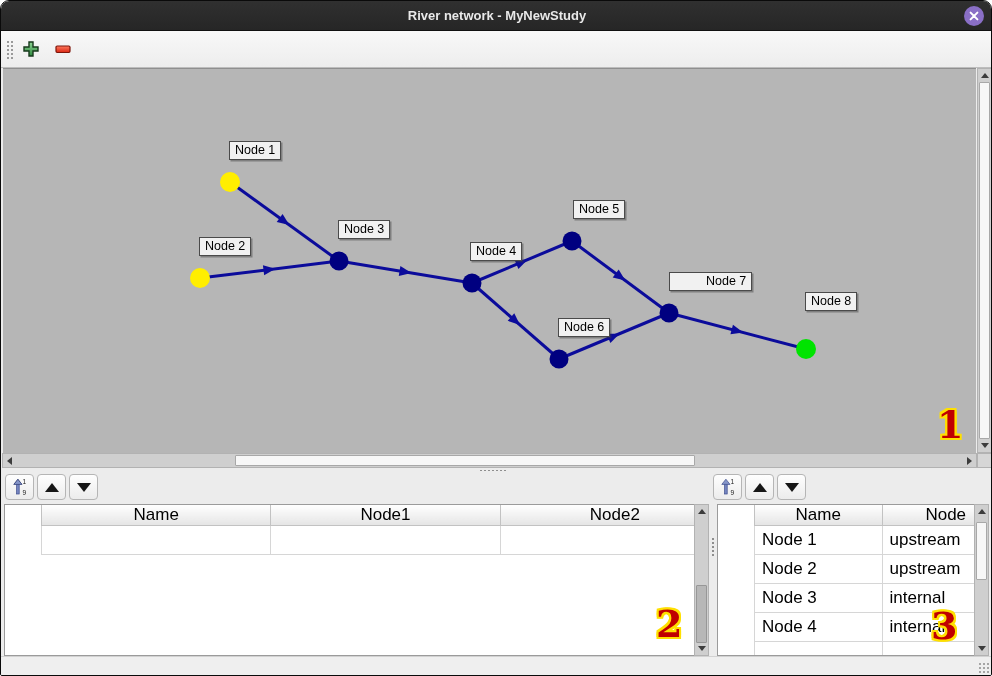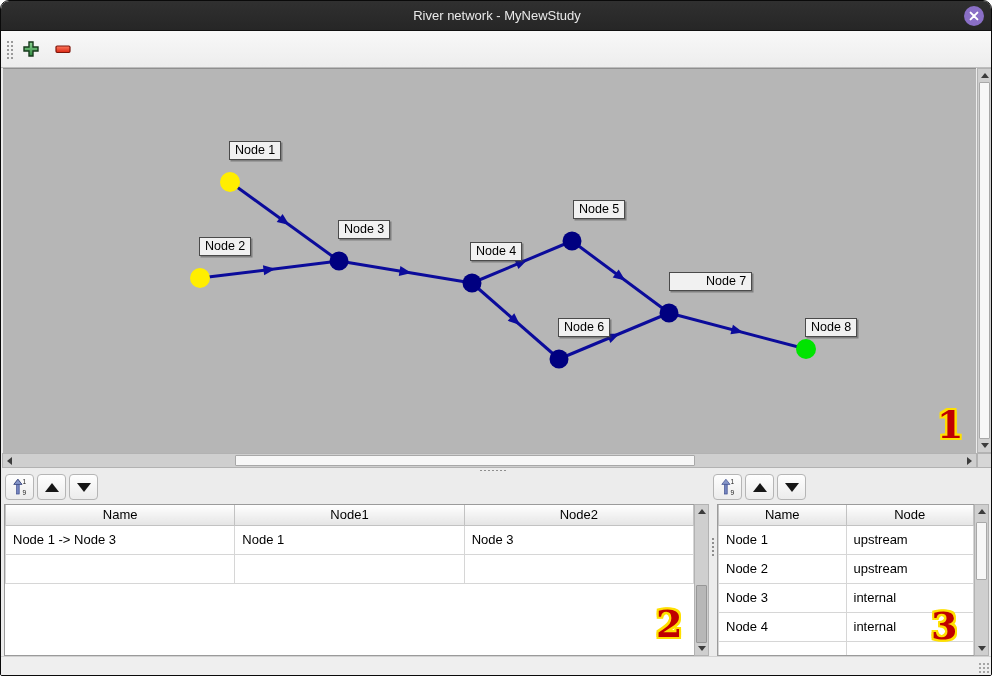--- a/index.html
+++ b/index.html
@@ -9,21 +9,21 @@
     border:1px solid #0a0a0a; border-radius:9px 9px 2px 2px;
     background:#ececec; overflow:hidden;
   }
   
   .titlebar {
     position:absolute; left:0; top:0; width:992px; height:30px;
     background:linear-gradient(#303030,#262626);
     border-radius:8px 8px 0 0; border-bottom:1px solid #111;
     display:flex; align-items:center; justify-content:center;
   }
-  .titlebar .title { color:#e9e9e9; font-size:13px; font-weight:normal; }
+  .titlebar .title { color:#e9e9e9; font-size:13px; font-weight:bold; }
   .close-btn {
     position:absolute; right:8px; top:4px; width:22px; height:22px; cursor:pointer;
   }
   
   .toolbar {
     position:absolute; left:0; top:30px; width:992px; height:37px;
     background:linear-gradient(#f8f8f8,#ededed);
     border-bottom:1px solid #bdbdbd;
   }
   .grip {
@@ -72,21 +72,21 @@
     background:linear-gradient(#fefefe,#ececec);
     display:flex; align-items:center; justify-content:center; cursor:pointer;
   }
   .tri-up   { width:0; height:0; border-left:7px solid transparent; border-right:7px solid transparent; border-bottom:9px solid #161616; }
   .tri-down { width:0; height:0; border-left:7px solid transparent; border-right:7px solid transparent; border-top:9px solid #161616; }
   
   .table-wrap {
     position:absolute; top:503px; height:152px; overflow:hidden;
     background:#fff; border:1px solid #9b9b9b; border-right:none;
   }
-  table { border-collapse:collapse; table-layout:fixed; width:100%; font-size:13px; }
+  table { border-collapse:collapse; table-layout:fixed; width:100%; font-size:17px;margin-left:36px; }
   th {
     height:20px; font-weight:normal; text-align:center; padding:0 4px;
     background:linear-gradient(#ffffff,#e5e5e5);
     border:1px solid #c2c2c2; border-top:none; color:#000;
   }
   td {
     height:29px; padding:0 7px; background:#fff; color:#000;
     border:1px solid #d6d6d6; text-align:left; overflow:hidden; white-space:nowrap;
   }
   
@@ -174,21 +174,21 @@
         <circle cx="666" cy="244" r="9.5" fill="#000080"></circle>
         <circle cx="803" cy="280" r="10" fill="#00e400"></circle>
       </svg>
   <div class="node-label" style="left: 226px; top: 72px;">Node 1</div>
       <div class="node-label" style="left: 196px; top: 168px;">Node 2</div>
       <div class="node-label" style="left: 335px; top: 151px;">Node 3</div>
       <div class="node-label" style="left: 467px; top: 173px;">Node 4</div>
       <div class="node-label" style="left: 570px; top: 131px;">Node 5</div>
       <div class="node-label" style="left: 555px; top: 249px;">Node 6</div>
       <div class="node-label" style="left: 666px; top: 203px; padding-left: 36px;">Node 7</div>
-      <div class="node-label" style="left: 802px; top: 249px;">Node 8</div>
+      <div class="node-label" style="left: 802px; top: 223px;">Node 8</div>
     </div>
 
   <div class="vscroll" style="left:976px; top:67px; width:15px; height:385px;">
     <div class="sarrow sa-up" style="left:3px; top:4px;"></div>
     <div class="sthumb" style="left:1px; top:13px; width:11px; height:357px;"></div>
     <div class="sarrow sa-down" style="left:3px; bottom:4px;"></div>
   </div>
 
   <div class="hscroll" style="left:1px; top:452px; width:975px; height:15px;">
     <div class="sarrow sa-left" style="left:4px; top:3px;"></div>
@@ -236,25 +236,20 @@
     <table id="edges-table">
         <thead>
           <tr>
             <th>Name</th>
             <th>Node1</th>
             <th>Node2</th>
           </tr>
         </thead>
         <tbody>
           <tr>
-            <td>Node 1 -&gt; Node 3</td>
-            <td>Node 1</td>
-            <td>Node 3</td>
-          </tr>
-          <tr>
             <td></td>
             <td></td>
             <td></td>
           </tr>
         </tbody>
       </table>
   </div>
   <div class="vscroll" style="left:693px; top:503px; width:15px; height:152px;">
     <div class="sarrow sa-up" style="left:3px; top:4px;"></div>
     <div class="sthumb dark" style="left:1px; top:80px; width:11px; height:58px;"></div>

